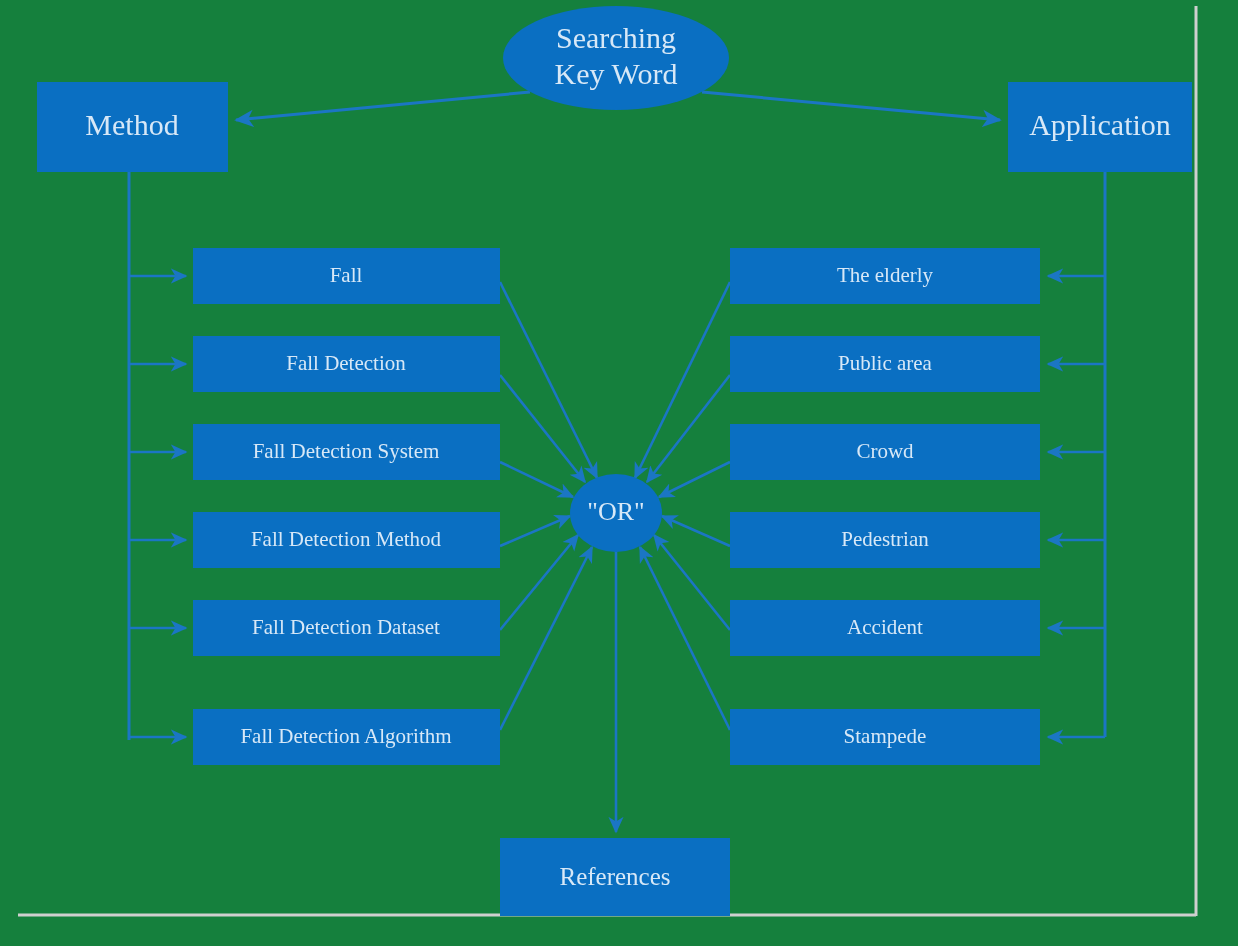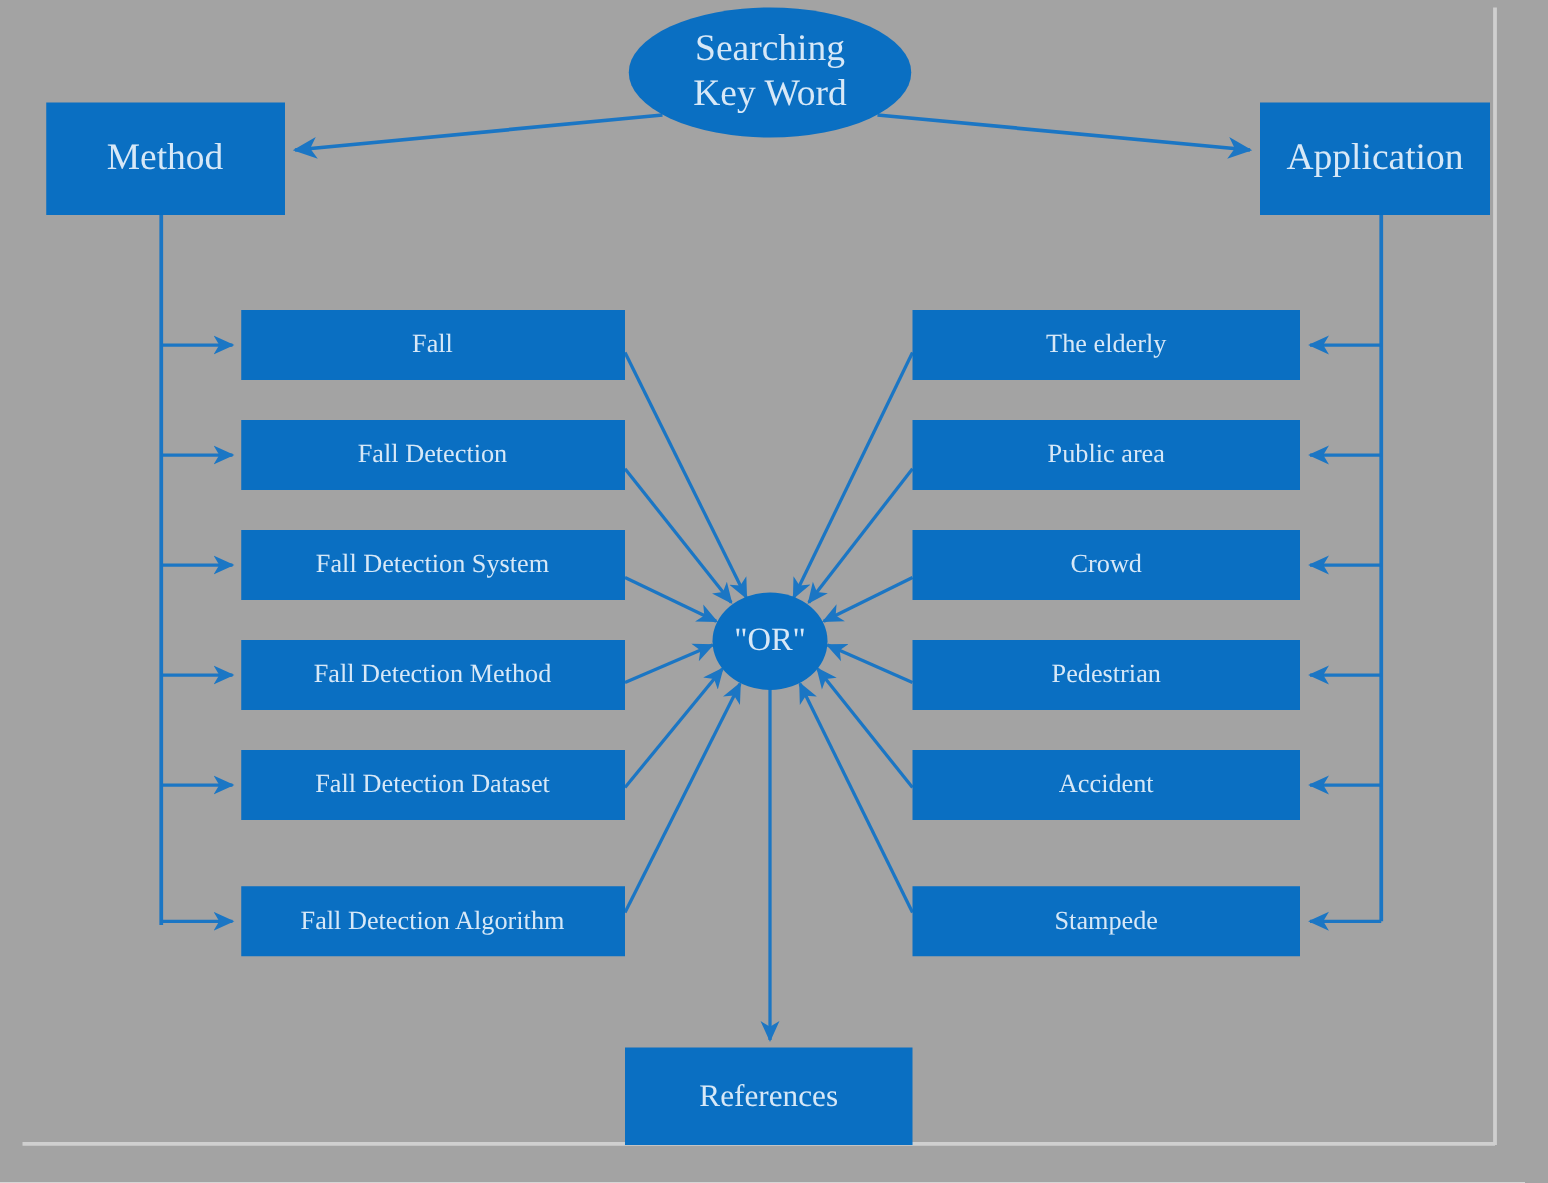--- a/index.html
+++ b/index.html
@@ -11,21 +11,21 @@
   body {
     width: 1238px;
     height: 946px;
     font-family: "Liberation Serif", "DejaVu Serif", serif;
     overflow: hidden;
   }
   #diagram-root {
     position: relative;
     width: 1238px;
     height: 946px;
-    background: #a3a3a3;
+    background: #15803d;
   }
   svg#diagram-svg {
     position: absolute;
     top: 0;
     left: 0;
     width: 1238px;
     height: 946px;
     display: block;
   }
   .node-box {

